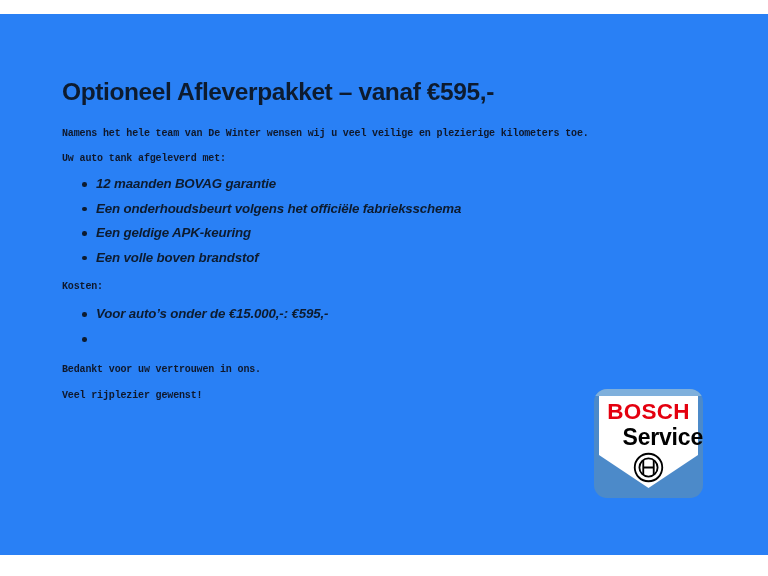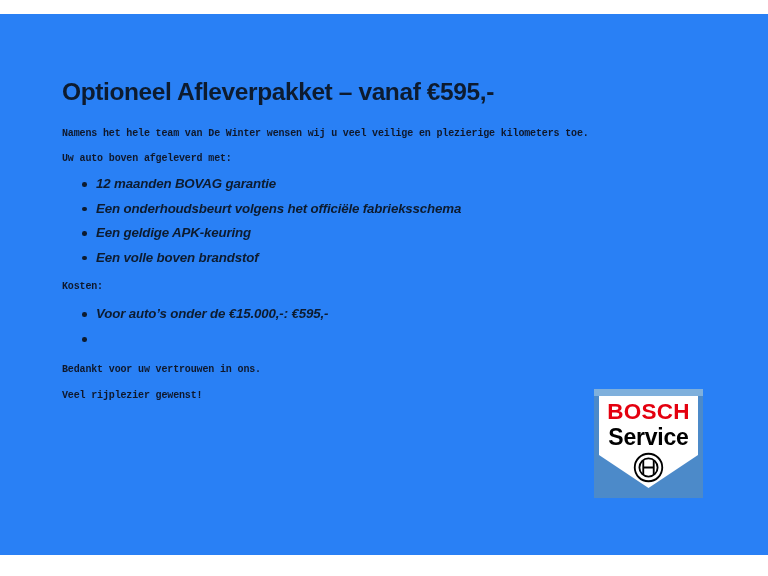--- a/index.html
+++ b/index.html
@@ -101,20 +101,21 @@
 
   
   #logo {
     position: absolute;
     left: 594px;
     top: 375px;
     width: 109px;
     height: 109px;
     background: #4c8ac9;
     overflow: hidden;
+    border-radius: 13px;
   }
   #logo .topstrip {
     position: absolute;
     left: 0; top: 0;
     width: 109px; height: 7px;
     background: #7fb0dc;
   }
   
   #logo .shield {
     position: absolute;
@@ -136,21 +137,21 @@
     font-weight: bold;
     color: #e4000f;
     letter-spacing: 0.2px;
     line-height: 1;
   }
   #logo .service-word {
     position: absolute;
     left: 0;
     top: 37px;
     width: 109px;
-    text-align: center;
+    text-align: right;
     font-family: "Liberation Sans", sans-serif;
     font-size: 23px;
     font-weight: bold;
     color: #000000;
     letter-spacing: -0.2px;
     line-height: 1;
   }
   #logo .emblem {
     position: absolute;
     left: 39px;
@@ -165,21 +166,21 @@
 <div id="slide">
 
   <div id="panel">
 
     <div id="content">
 
       <h1 class="title">Optioneel Afleverpakket – vanaf €595,-</h1>
 
       <p class="para">Namens het hele team van De Winter wensen wij u veel veilige en plezierige kilometers toe.</p>
 
-      <p class="para tight-gap">Uw auto boven afgeleverd met:</p>
+      <p class="para tight-gap">Uw auto tank afgeleverd met:</p>
 
       <ul class="bullets first-list">
         <li>
           <span class="dot"></span>
           <span>12 maanden BOVAG garantie</span>
         </li>
         <li>
           <span class="dot"></span>
           <span>Een onderhoudsbeurt volgens het officiële fabrieksschema</span>
         </li>

